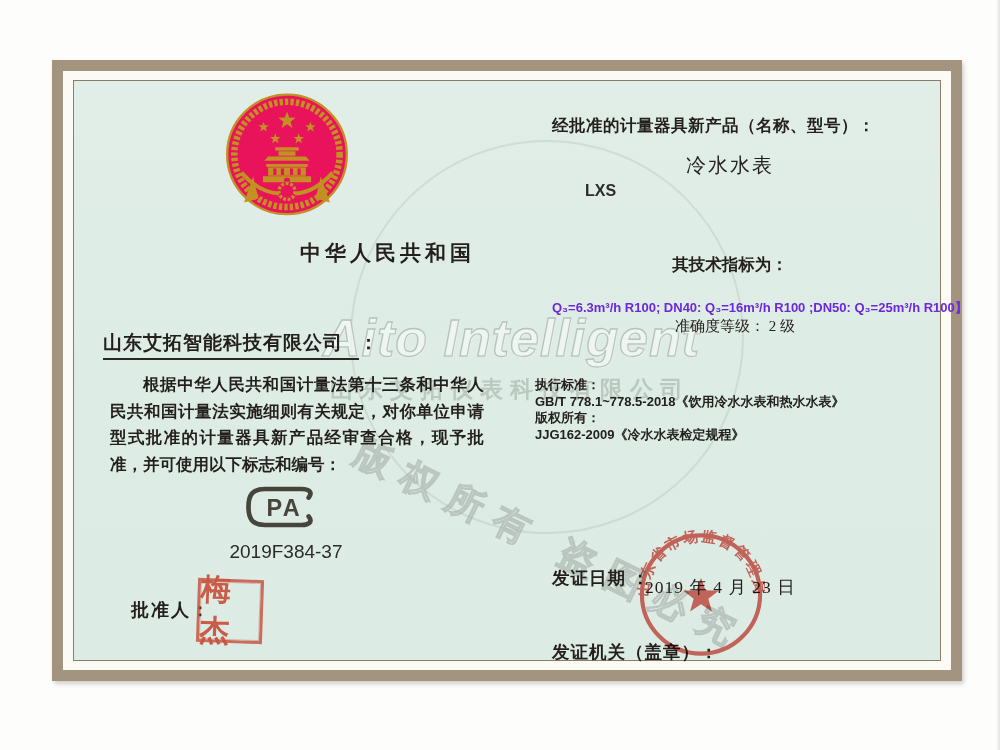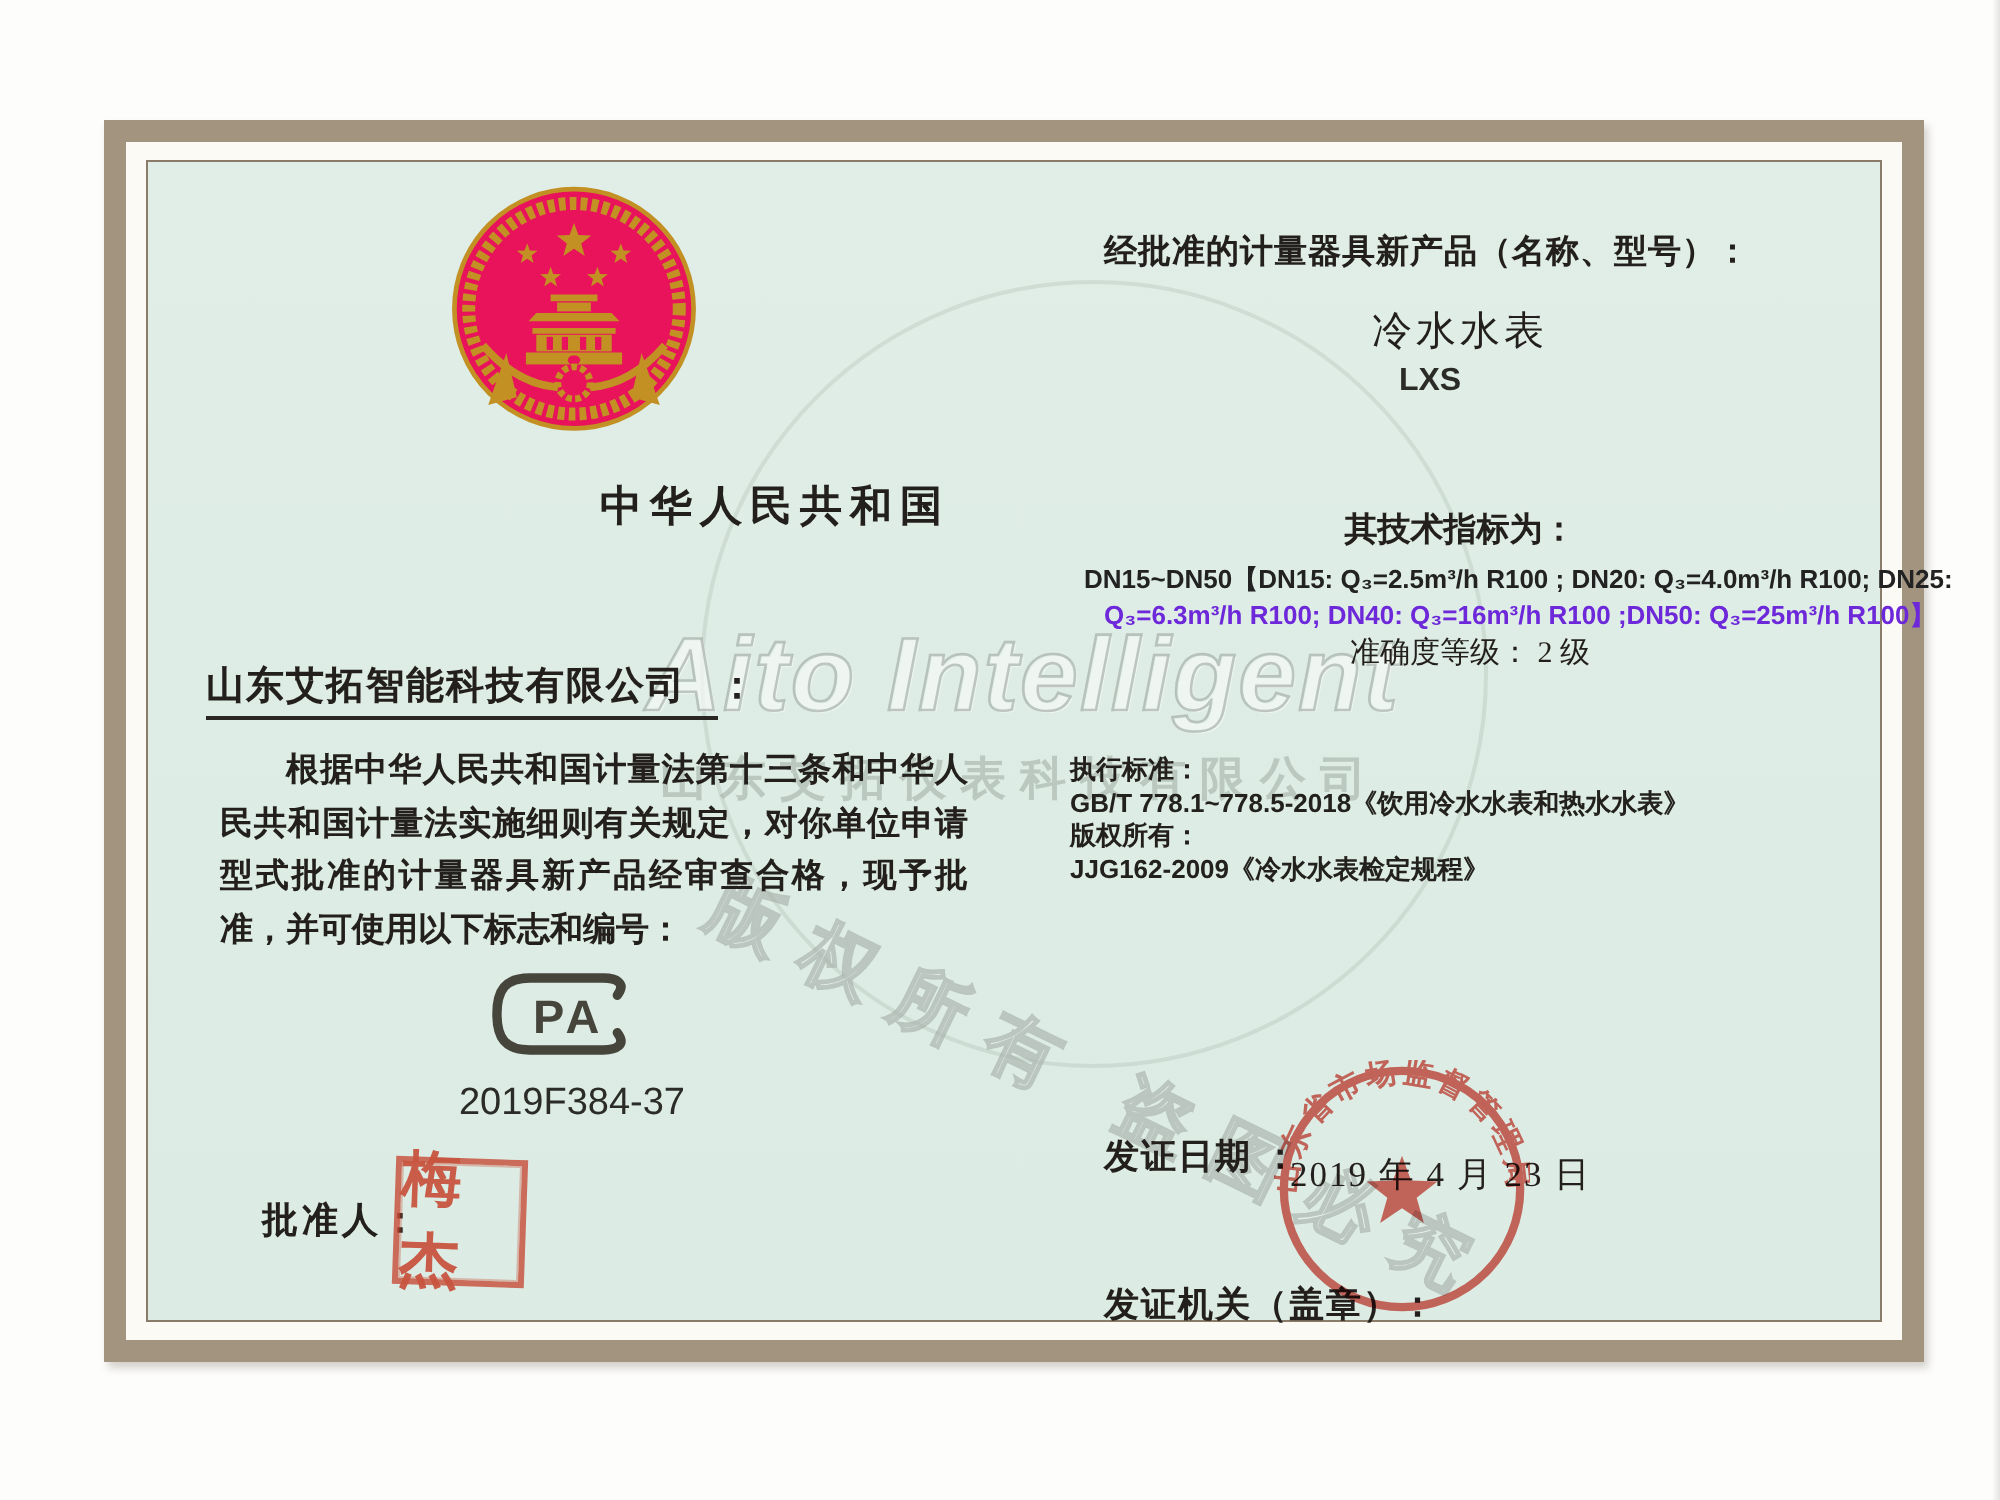--- a/index.html
+++ b/index.html
@@ -47,21 +47,21 @@
   .cpa-number{left:198px;top:541px;width:176px;text-align:center;font-size:19px;
        font-family:"Liberation Sans","DejaVu Sans",sans-serif;color:#2b2b28;}
   .approver{left:131px;top:598px;font-size:18px;font-weight:bold;letter-spacing:2px;text-align:right;}
   .stamp{left:197px;top:579px;width:60px;height:58px;z-index:4;
        border:3px solid rgba(198,72,50,0.85);transform:rotate(2deg);
        display:flex;align-items:center;justify-content:center;
        box-shadow:inset 0 0 0 1px rgba(198,72,50,0.35);opacity:0.92;}
   .stamp span{font-size:30px;font-weight:bold;color:rgba(198,72,50,0.95);letter-spacing:1px;}
   .product-header{left:552px;top:115px;font-size:16.5px;font-weight:bold;letter-spacing:0.5px;}
   .product-name{left:600px;top:152px;width:260px;text-align:center;font-size:20px;letter-spacing:2px;}
-  .product-model{left:585px;top:182px;width:260px;text-align:center;font-size:16px;
+  .product-model{left:585px;top:182px;width:260px;font-size:16px;
        font-family:"Liberation Sans","DejaVu Sans",sans-serif;font-weight:bold;color:#2b2b28;}
   .spec-header{left:560px;top:254px;width:340px;text-align:center;font-size:16.5px;font-weight:bold;}
   .spec-line1{left:542px;top:281px;width:418px;font-size:13px;white-space:nowrap;
        font-family:"Liberation Sans","DejaVu Sans",sans-serif;font-weight:bold;color:#222;}
   .spec-line2{left:552px;top:299px;width:408px;font-size:13px;white-space:nowrap;
        font-family:Liberation Sans, sans-serif;font-weight:bold;color:#6d28d9;}
   .accuracy{left:565px;top:317px;width:340px;text-align:center;font-size:15px;}
   .standards{left:535px;top:377px;font-size:13px;line-height:16.5px;}
   .standards .cn{font-weight:bold;}
   .standards .val{font-family:"Liberation Sans","DejaVu Sans",sans-serif;font-weight:bold;color:#23211e;}
@@ -137,21 +137,20 @@
   <div class="abs txt approver">批准人：</div>
   <div class="abs stamp">
     <span>梅杰</span>
   </div>
 
   <div class="abs txt product-header">经批准的计量器具新产品（名称、型号）：</div>
   <div class="abs txt product-name">冷水水表</div>
   <div class="abs txt product-model">LXS</div>
 
   <div class="abs txt spec-header">其技术指标为：</div>
-  <div class="abs txt spec-line1">DN15~DN50【DN15: Q₃=2.5m³/h R100 ; DN20: Q₃=4.0m³/h R100; DN25:</div>
   <div class="abs txt spec-line2">Q₃=6.3m³/h R100; DN40: Q₃=16m³/h R100 ;DN50: Q₃=25m³/h R100】</div>
   <div class="abs txt accuracy">准确度等级： 2 级</div>
 
   <div class="abs txt standards">
     <div class="cn">执行标准：</div>
     <div class="val">GB/T 778.1~778.5-2018《饮用冷水水表和热水水表》</div>
     <div class="cn">版权所有：</div>
     <div class="val">JJG162-2009《冷水水表检定规程》</div>
   </div>
 

